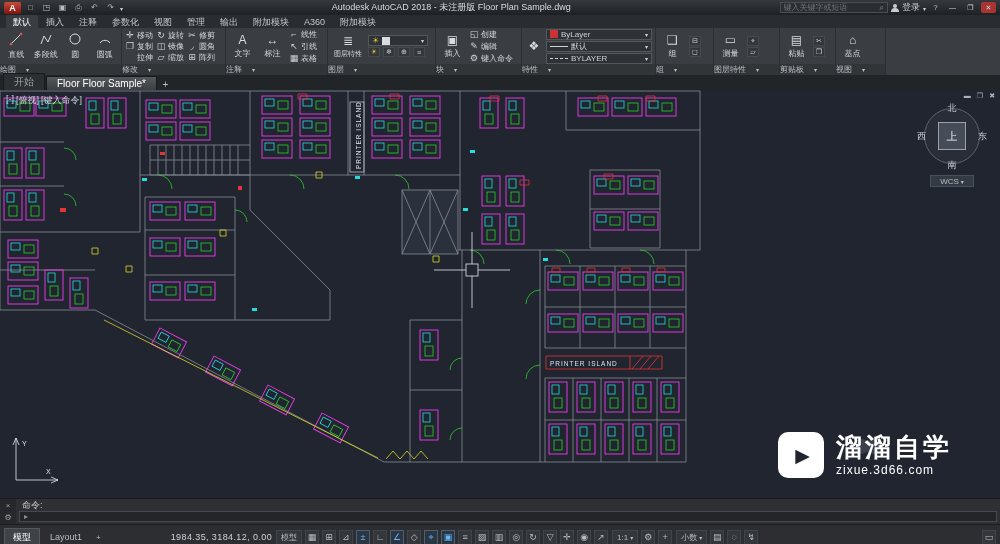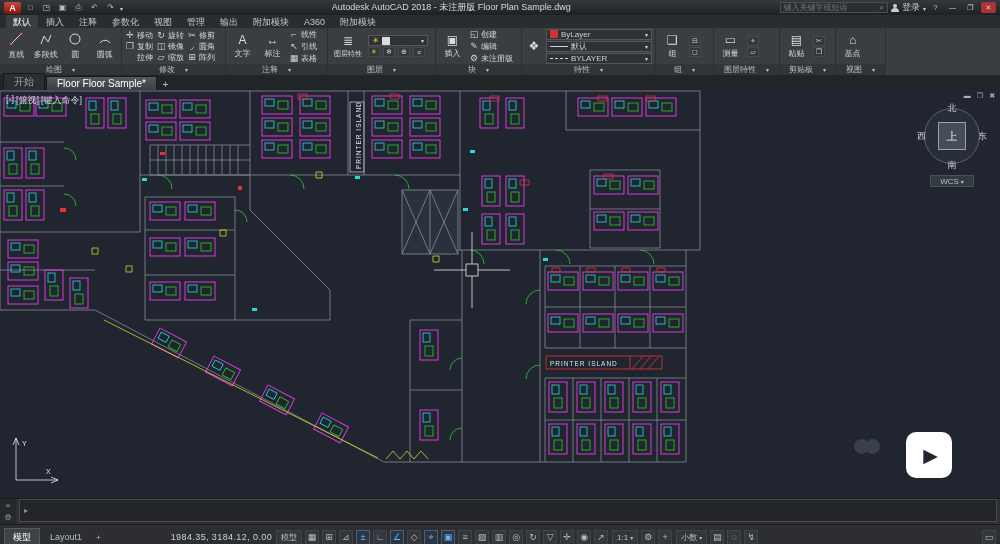--- a/index.html
+++ b/index.html
@@ -24,21 +24,21 @@
 
   
   .ribbon-tabs { height:13px; background:#2a2d30; display:flex; align-items:flex-end; padding-left:6px; gap:1px; font-size:9px; color:#c3c7cc; flex:0 0 13px; }
   .rtab { padding:1px 7px 0 7px; line-height:12px; }
   .rtab.active { background:#3a3e42; color:#fff; border-radius:2px 2px 0 0; }
 
   
   .ribbon { height:47px; background:#3a3e42; display:flex; font-size:8px; color:#d3d6da; flex:0 0 47px; }
   .panel { border-right:1px solid #2c2f32; display:flex; flex-direction:column; flex:0 0 auto; }
   .panel-body { flex:1; display:flex; align-items:center; padding:1px 3px; gap:3px; overflow:hidden; }
-  .panel-label { height:11px; display:flex; align-items:center; justify-content:center; gap:10px; background:rgba(0,0,0,.14); color:#b9bec4; font-size:8px; }
+  .panel-label { height:11px; display:flex; align-items:center; justify-content:flex-start; gap:10px; background:rgba(0,0,0,.14); color:#b9bec4; font-size:8px; }
   .big-tool { display:flex; flex-direction:column; align-items:center; justify-content:center; width:27px; gap:1px; }
   .big-tool .bglyph { font-size:12px; line-height:14px; height:14px; color:#d8dce0; }
   .big-tool svg { width:14px; height:14px; }
   .big-tool .lbl { font-size:8px; white-space:nowrap; }
   .grid3 { display:grid; grid-template-columns:repeat(3,1fr); gap:0 3px; }
   .small-tool { display:flex; align-items:center; gap:2px; height:11px; white-space:nowrap; }
   .small-tool .glyph { color:#cfd4d9; font-size:9px; width:10px; text-align:center; }
   .vcol { display:flex; flex-direction:column; justify-content:center; gap:1px; }
   .dd { display:flex; align-items:center; gap:3px; background:#2e3135; border:1px solid #54585d; height:11px; padding:0 3px; min-width:86px; font-size:8px; color:#cdd2d7; }
   .dd .grow { flex:1; }
@@ -303,21 +303,21 @@
           <span class="small-tool">
               <span class="glyph">◱</span>
               <span>创建</span>
             </span>
           <span class="small-tool">
               <span class="glyph">✎</span>
               <span>编辑</span>
             </span>
           <span class="small-tool">
               <span class="glyph">⚙</span>
-              <span>未注册版</span>
+              <span>键入命令</span>
             </span>
         </div>
       </div>
       <div class="panel-label">
           <span>块</span>
           <span class="caret"></span>
         </div>
     </section>
 
     <section class="panel" style="width:134px">
@@ -585,29 +585,34 @@
 
     <div class="wm-dots">
         <i></i>
         <i></i>
       </div>
 
     <div class="watermark">
       <div class="wm-logo">
           <span class="wm-play">▶</span>
         </div>
+      <div class="wm-text">
+        <div class="wm-title">溜溜自学</div>
+        <div class="wm-url">zixue.3d66.com</div>
+      </div>
     </div>
   </div>
 
   <div class="cmd">
     <div class="cmd-gutter">
       <span>×</span>
       <span>⚙</span>
     </div>
     <div class="cmd-main">
+      <div class="cmd-hist">命令:</div>
       <div class="cmd-input">
         <span class="pic">▸</span>
       </div>
     </div>
   </div>
 
   <div class="statusbar">
     <span class="ltab active">模型</span>
     <span class="ltab">Layout1</span>
     <span class="ltab-add">+</span>

